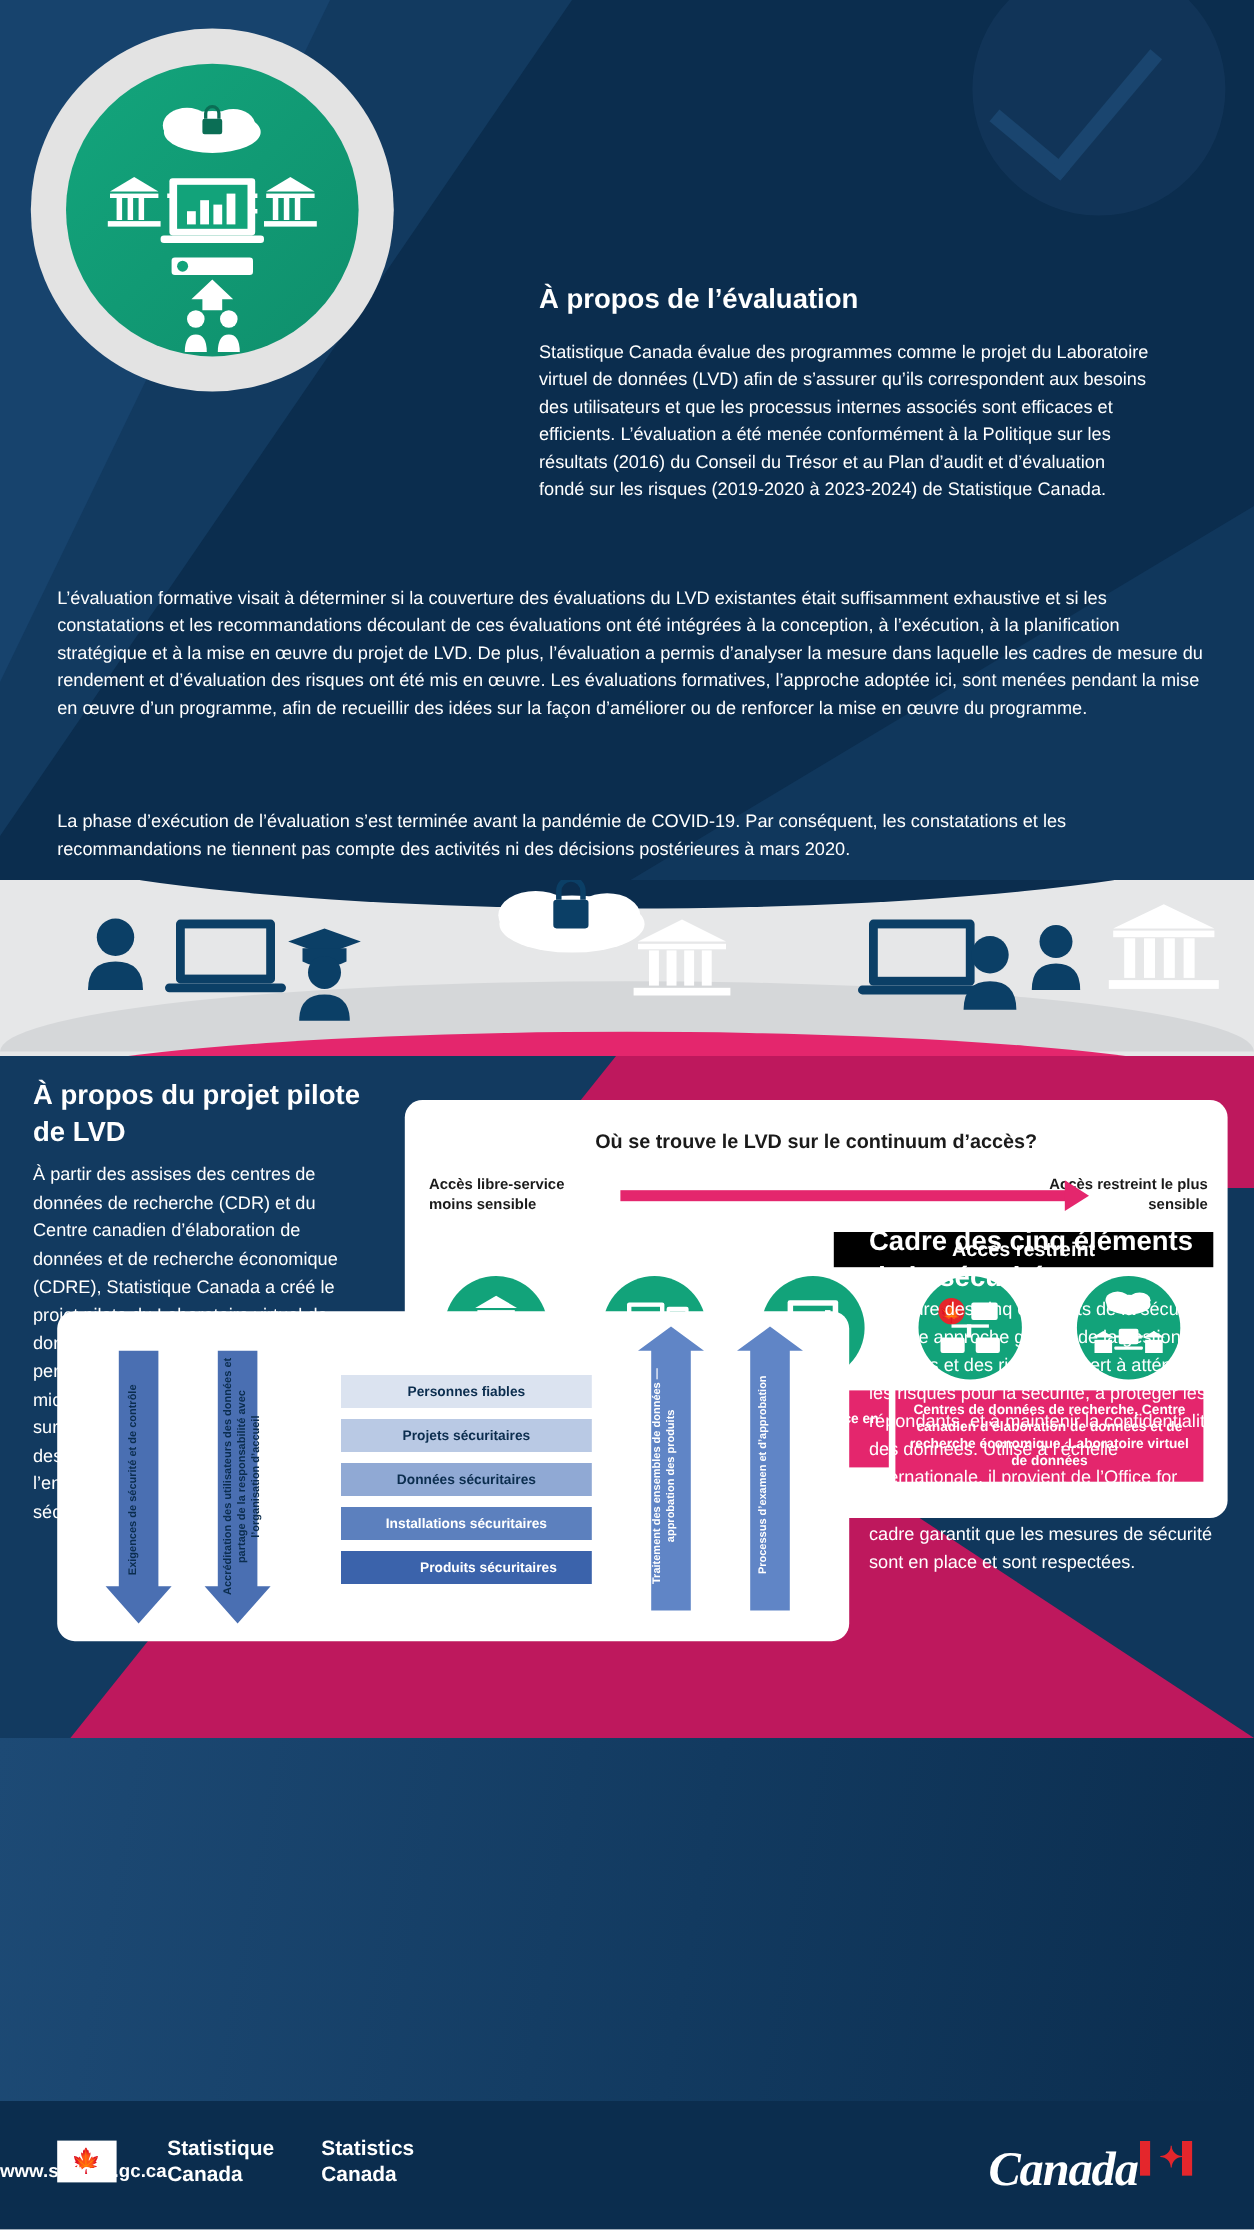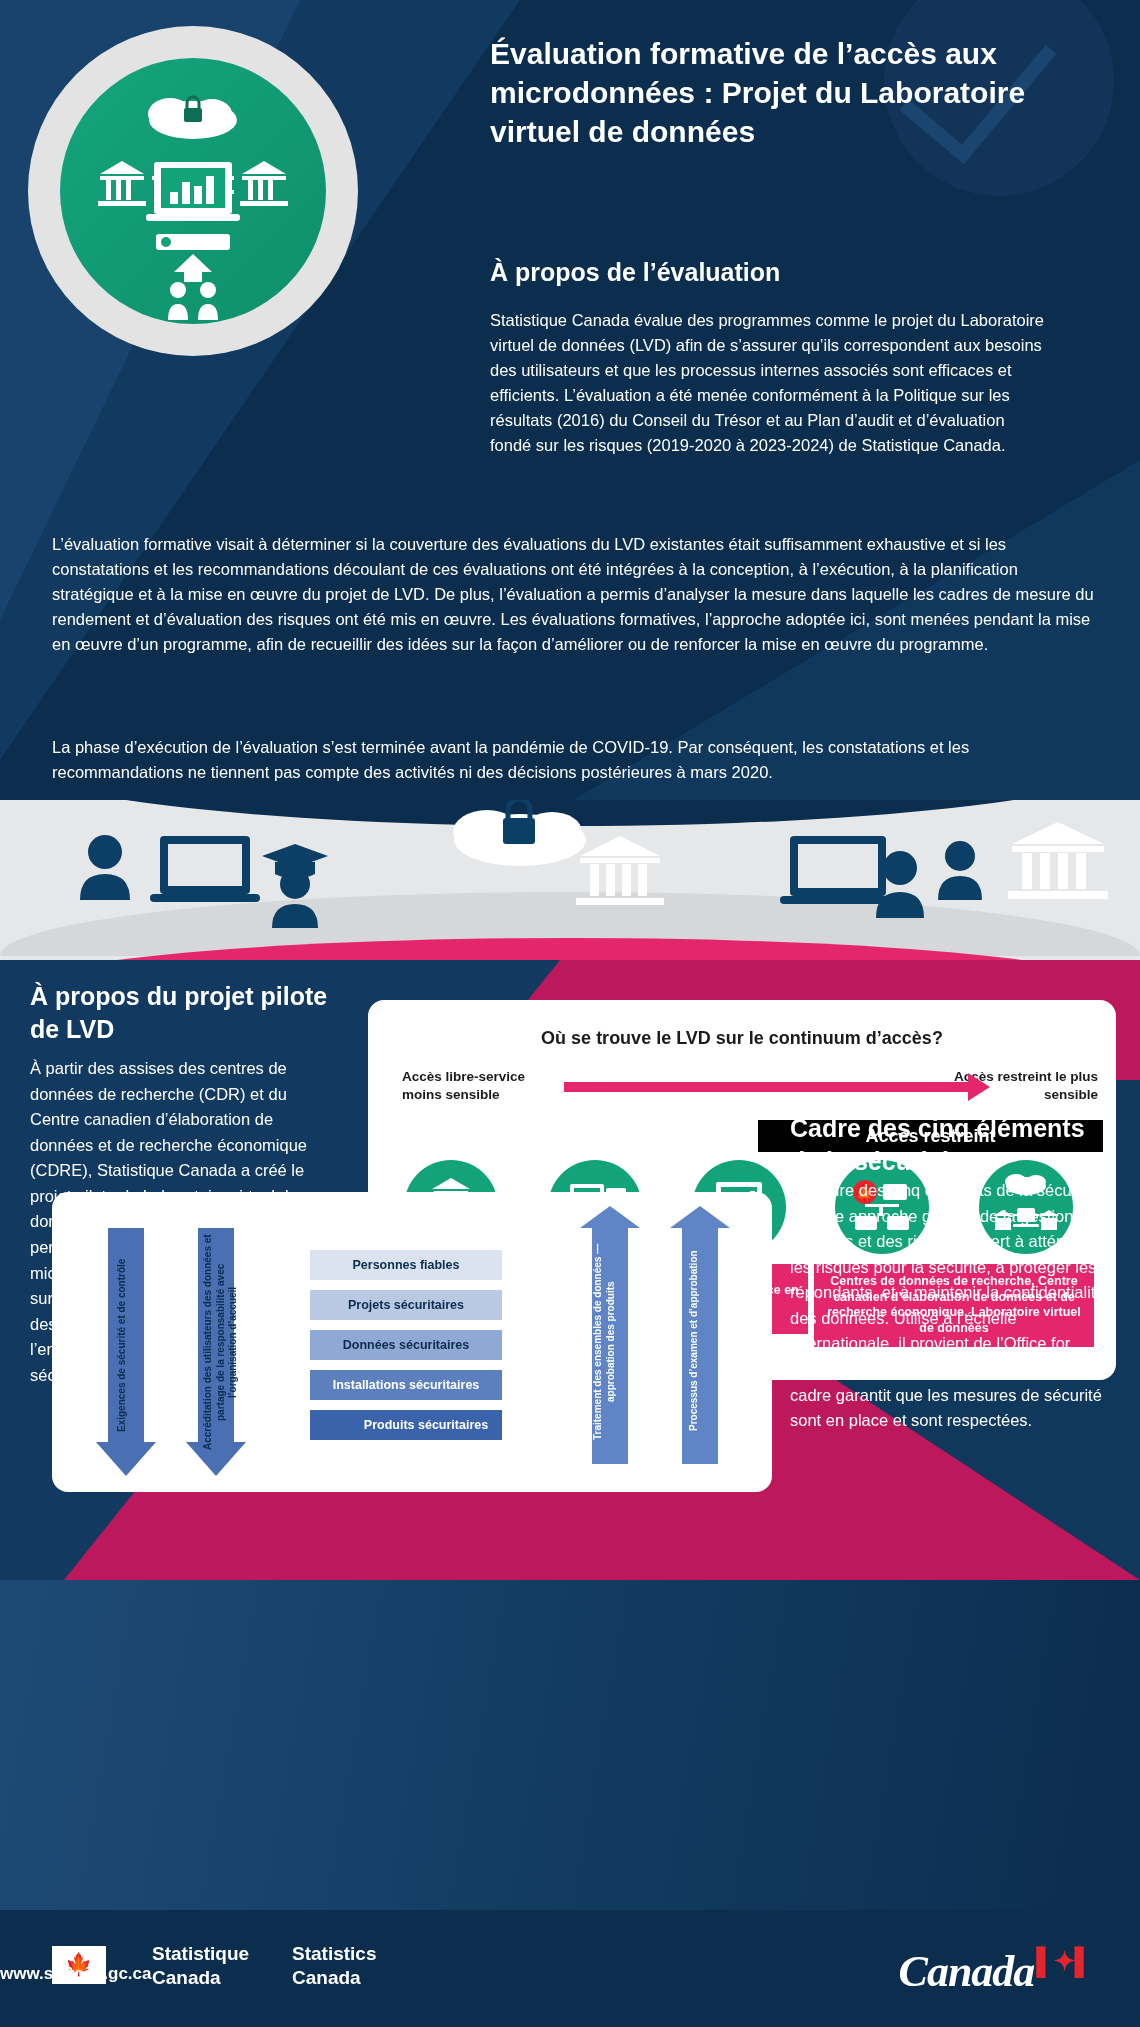--- a/index.html
+++ b/index.html
@@ -201,21 +201,21 @@
   .panel-continuum h3 {
     text-align: center;
     font-size: 18px;
     font-weight: bold;
     color: #1b1b1b;
     margin-top: 28px;
   }
   .cont-label-left {
     position: absolute; left: 22px; top: 68px;
     width: 160px;
-    font-size: 13.5px; font-weight: bold; color: #1b1b1b; line-height: 1.3; margin-left: 12px;
+    font-size: 13.5px; font-weight: bold; color: #1b1b1b; line-height: 1.3;
   }
   .cont-label-right {
     position: absolute; right: 18px; top: 68px;
     width: 165px; text-align: right;
     font-size: 13.5px; font-weight: bold; color: #1b1b1b; line-height: 1.3;
   }
   .cont-arrow {
     position: absolute; left: 196px; top: 82px;
     width: 406px; height: 10px;
     background: #e4266d;
@@ -295,21 +295,21 @@
     height: 300px;
     background: #ffffff;
     border-radius: 16px;
   }
   .safes-inner {
     position: absolute; left: 0; top: 0; width: 720px; height: 300px;
   }
   .safes-bars {
     position: absolute;
     left: 258px; top: 58px;
-    width: 192px;
+    width: 228px;
   }
   .safe-bar {
     height: 30px;
     margin-bottom: 10px;
     display: flex; align-items: center; justify-content: center;
     color: #ffffff;
     font-size: 12.5px;
     font-weight: bold;
   }
   .vlabel {
@@ -431,21 +431,20 @@
           <g fill="#ffffff">
             <circle cx="118" cy="232" r="8"></circle>
             <path d="M108 262 q0 -16 10 -16 q10 0 10 16z"></path>
             <circle cx="148" cy="232" r="8"></circle>
             <path d="M138 262 q0 -16 10 -16 q10 0 10 16z"></path>
           </g>
         </svg>
       </div>
     </div>
 
-    <h1 class="headline">Évaluation formative de l’accès aux microdonnées : Projet du Laboratoire virtuel de données</h1>
     <h2 class="subhead">À propos de l’évaluation</h2>
     <p class="about-para">Statistique Canada évalue des programmes comme le projet du Laboratoire virtuel de données (LVD) afin de s’assurer qu’ils correspondent aux besoins des utilisateurs et que les processus internes associés sont efficaces et efficients. L’évaluation a été menée conformément à la Politique sur les résultats (2016) du Conseil du Trésor et au Plan d’audit et d’évaluation fondé sur les risques (2019-2020 à 2023-2024) de Statistique Canada.</p>
     <p class="body-para p1">L’évaluation formative visait à déterminer si la couverture des évaluations du LVD existantes était suffisamment exhaustive et si les constatations et les recommandations découlant de ces évaluations ont été intégrées à la conception, à l’exécution, à la planification stratégique et à la mise en œuvre du projet de LVD. De plus, l’évaluation a permis d’analyser la mesure dans laquelle les cadres de mesure du rendement et d’évaluation des risques ont été mis en œuvre. Les évaluations formatives, l’approche adoptée ici, sont menées pendant la mise en œuvre d’un programme, afin de recueillir des idées sur la façon d’améliorer ou de renforcer la mise en œuvre du programme.</p>
     <p class="body-para p2">La phase d’exécution de l’évaluation s’est terminée avant la pandémie de COVID-19. Par conséquent, les constatations et les recommandations ne tiennent pas compte des activités ni des décisions postérieures à mars 2020.</p>
   </div>
 
   <div class="gray-band">
     <div class="wave-top"></div>
     <div class="wave-shade"></div>
     <svg class="band-icons" viewBox="0 0 1140 178">

